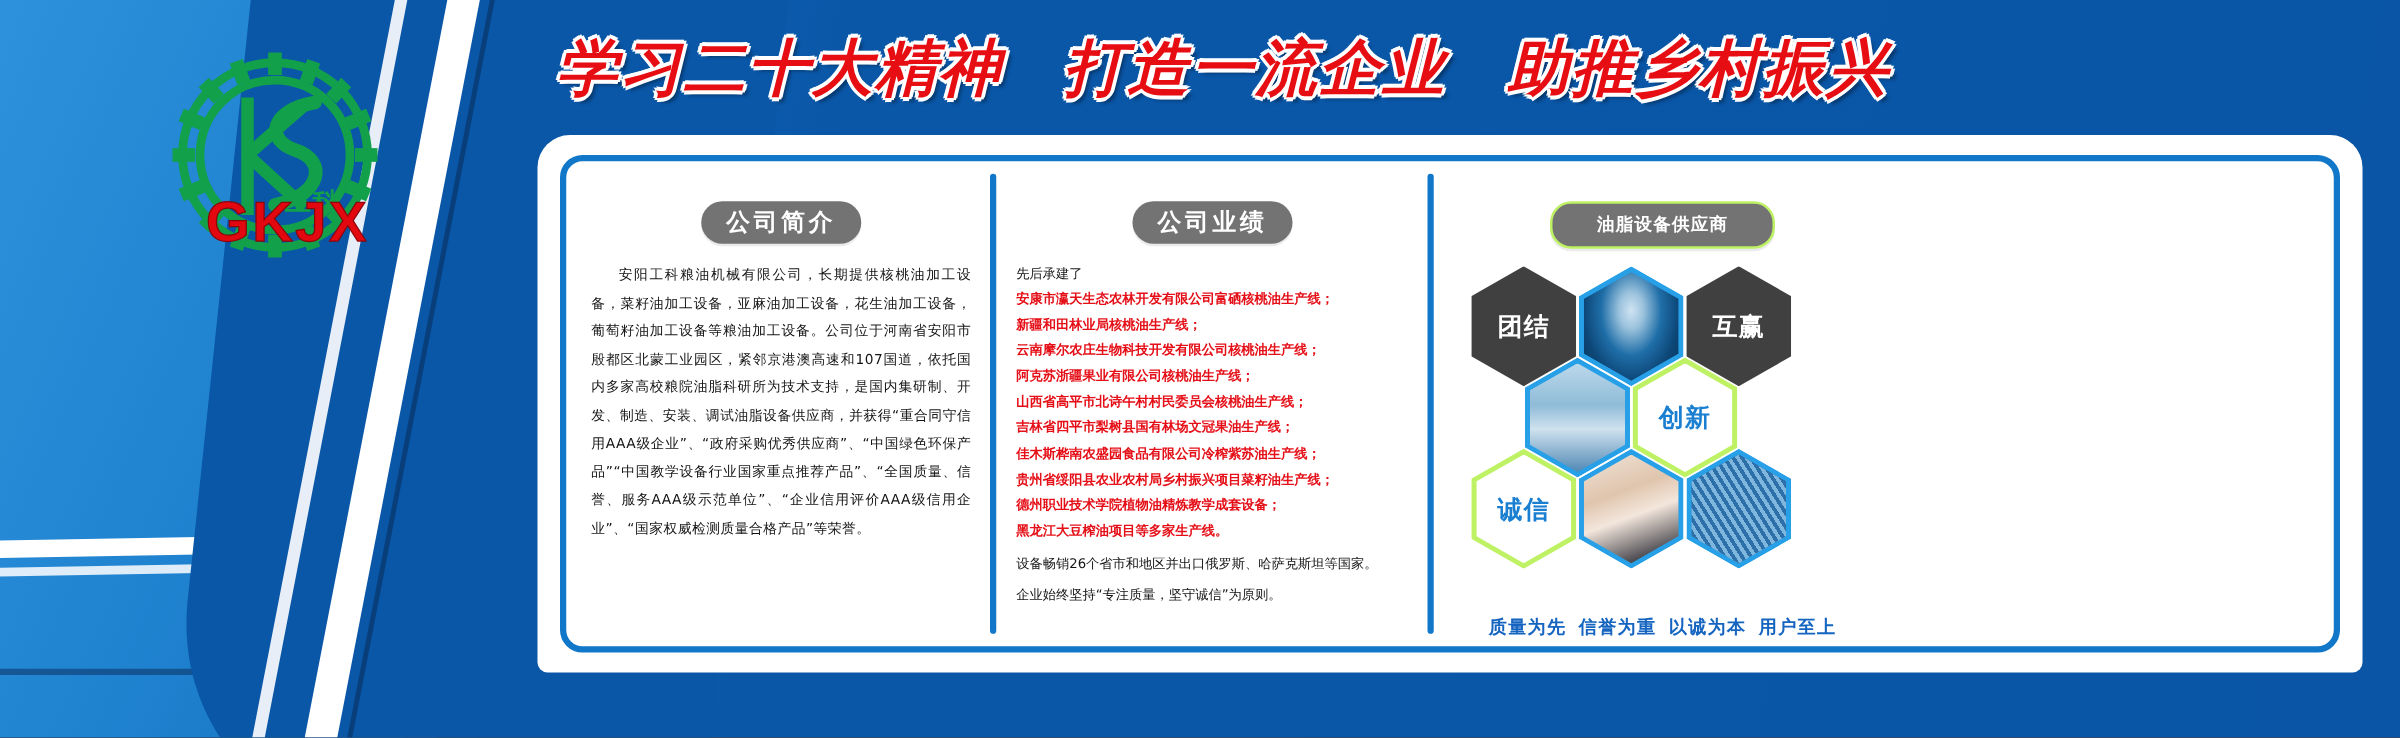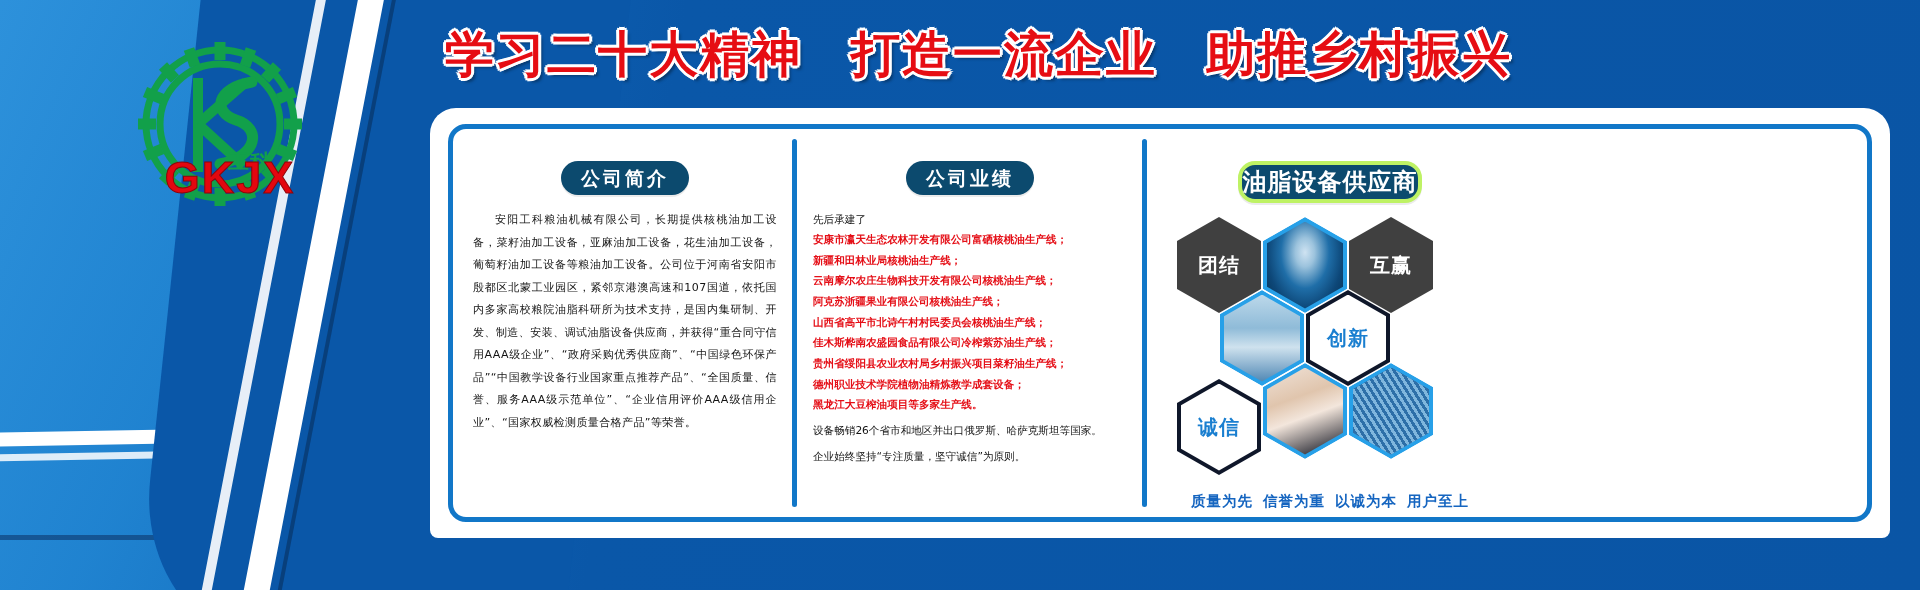--- a/index.html
+++ b/index.html
@@ -39,56 +39,56 @@
     font-size:45px;font-weight:bold;letter-spacing:2px;-webkit-text-stroke:1px #8d0409;
     font-family:"Liberation Sans",sans-serif;}
 
   
   .headline{position:absolute;left:430px;top:22px;width:1060px;text-align:center;
     font-size:49px;font-weight:bold;color:#e60d13;letter-spacing:2px;white-space:nowrap;
     text-shadow:
       -2px -2px 0 #fff, 2px -2px 0 #fff, -2px 2px 0 #fff, 2px 2px 0 #fff,
       -3px 0 0 #fff, 3px 0 0 #fff, 0 -3px 0 #fff, 0 3px 0 #fff,
       4px 4px 3px rgba(0,0,0,.35);}
-  .headline span{margin:0 15px;}
+  .headline span{margin:0 15px;font-style:italic;}
 
   
   .card{position:absolute;left:430px;top:108px;width:1460px;height:430px;background:#ffffff;
     border-radius:26px 26px 8px 8px;}
   .cardinner{position:absolute;left:448px;top:124px;width:1424px;height:398px;
     border:5px solid #1177c8;border-radius:18px;background:#fff;box-sizing:border-box;}
 
   .cols{position:absolute;left:455px;top:131px;width:1410px;height:384px;display:flex;}
   .col{position:relative;box-sizing:border-box;padding:14px 18px 10px;}
   .col.c1{width:340px;}
   .col.c2{width:350px;}
   .col.c3{width:370px;}
   .divider{position:absolute;top:8px;width:5px;height:368px;background:#1177c8;border-radius:3px;}
 
   .pill{margin:16px auto 14px;display:block;width:128px;height:34px;line-height:34px;text-align:center;
-    background:#0c4a6e;color:#ffffff;font-size:19px;font-weight:bold;border-radius:17px;letter-spacing:3px;
+    background:#737373;color:#ffffff;font-size:19px;font-weight:bold;border-radius:17px;letter-spacing:3px;
     box-shadow:0 2px 0 rgba(0,0,0,.08);}
-  .pill.wide{width:176px;letter-spacing:1px;font-size:24px;border:4px solid #bef264;}
+  .pill.wide{width:176px;letter-spacing:1px;font-size:14px;border:2px solid #bef264;}
 
   .body-cn{font-size:11px;line-height:2.05;color:#141414;text-align:justify;letter-spacing:.4px;}
   .body-cn .indent{text-indent:2em;display:block;}
 
   .perf-head{font-size:10.6px;color:#141414;line-height:1.9;}
   .perf-list{margin:0;padding:0;list-style:none;}
   .perf-list li{font-size:10.6px;line-height:1.95;color:#e50f17;white-space:nowrap;font-weight:bold;}
   .perf-foot{font-size:10.6px;line-height:1.95;color:#141414;margin-top:5px;}
 
   
   .hexwrap{position:relative;width:100%;height:248px;margin-top:4px;}
   .hex{position:absolute;width:84px;height:96px;
     clip-path:polygon(50% 0%,100% 25%,100% 75%,50% 100%,0% 75%,0% 25%);
     display:flex;align-items:center;justify-content:center;font-weight:bold;font-size:20px;letter-spacing:1px;}
   .hex.fill{background:#404040;color:#fff;}
   .hexring{position:absolute;width:84px;height:96px;
-    clip-path:polygon(50% 0%,100% 25%,100% 75%,50% 100%,0% 75%,0% 25%);background:#0f172a;}
+    clip-path:polygon(50% 0%,100% 25%,100% 75%,50% 100%,0% 75%,0% 25%);background:#bef264;}
   .hexring>i{position:absolute;left:4px;top:4.5px;width:76px;height:87px;display:block;background:#fff;
     clip-path:polygon(50% 0%,100% 25%,100% 75%,50% 100%,0% 75%,0% 25%);}
   .hexlabel{position:absolute;inset:0;display:flex;align-items:center;justify-content:center;
     font-weight:bold;font-size:20px;color:#1a7fd0;letter-spacing:1px;}
   .ph-carrier{background:
      radial-gradient(ellipse at 50% 35%,#cfe3f2 0%,#9cc3dd 18%,#1f6ea8 45%,#0d4778 70%,#07304f 100%);}
   .ph-mountain{background:
      linear-gradient(180deg,#bcd8ea 0%,#8fbbd8 38%,#cfe2ee 60%,#4f87b4 100%);}
   .ph-hands{background:
      linear-gradient(160deg,#efe2d8 0%,#e0c5ad 35%,#f3e6dc 55%,#3a3a42 90%);}
@@ -179,20 +179,21 @@
 
     <div class="col c2">
       <div class="pill">公司业绩</div>
       <div class="perf-head">先后承建了</div>
       <ul class="perf-list" id="perf-list">
           <li>安康市瀛天生态农林开发有限公司富硒核桃油生产线；</li>
           <li>新疆和田林业局核桃油生产线；</li>
           <li>云南摩尔农庄生物科技开发有限公司核桃油生产线；</li>
           <li>阿克苏浙疆果业有限公司核桃油生产线；</li>
           <li>山西省高平市北诗午村村民委员会核桃油生产线；</li>
+          <li>吉林省四平市梨树县国有林场文冠果油生产线；</li>
           <li>佳木斯桦南农盛园食品有限公司冷榨紫苏油生产线；</li>
           <li>贵州省绥阳县农业农村局乡村振兴项目菜籽油生产线；</li>
           <li>德州职业技术学院植物油精炼教学成套设备；</li>
           <li>黑龙江大豆榨油项目等多家生产线。</li>
         </ul>
       <div class="perf-foot">设备畅销26个省市和地区并出口俄罗斯、哈萨克斯坦等国家。</div>
       <div class="perf-foot">企业始终坚持“专注质量，坚守诚信”为原则。</div>
       <div class="divider" style="right:-2px;"></div>
     </div>
 
@@ -214,21 +215,21 @@
 
         <div class="hexpic" style="left:57px;top:73px;">
           <div class="border"></div>
           <div class="inner ph-mountain"></div>
         </div>
         <div class="hexring" style="left:143px;top:73px;">
           <i></i>
           <span class="hexlabel">创新</span>
         </div>
 
-        <div class="hexring" style="left:14px;top:162px;">
+        <div class="hexring" style="left:14px;top:146px;">
           <i></i>
           <span class="hexlabel">诚信</span>
         </div>
         <div class="hexpic" style="left:100px;top:146px;">
           <div class="border"></div>
           <div class="inner ph-hands"></div>
         </div>
         <div class="hexpic" style="left:186px;top:146px;">
           <div class="border"></div>
           <div class="inner ph-building"></div>

